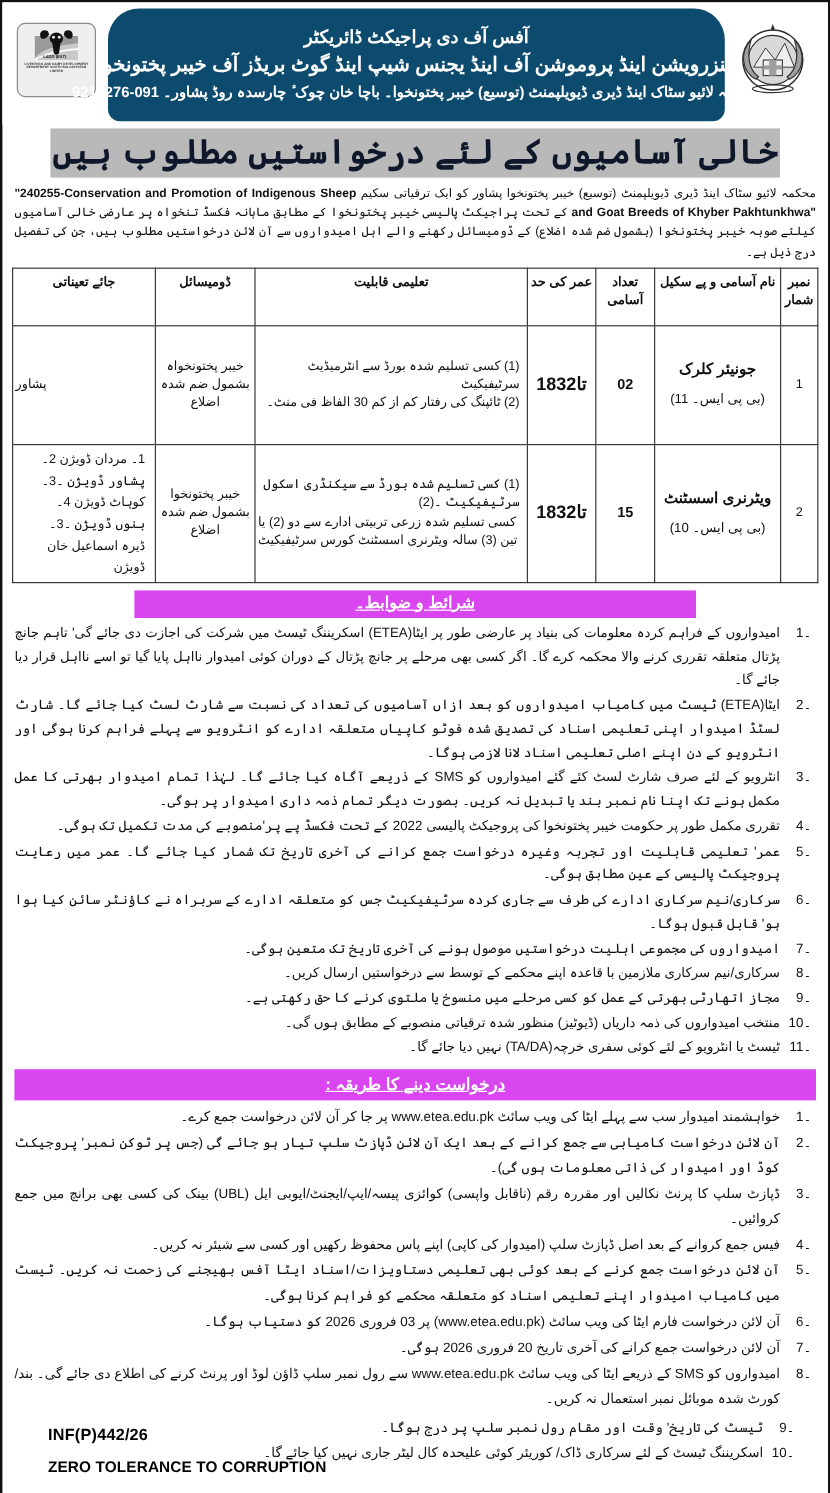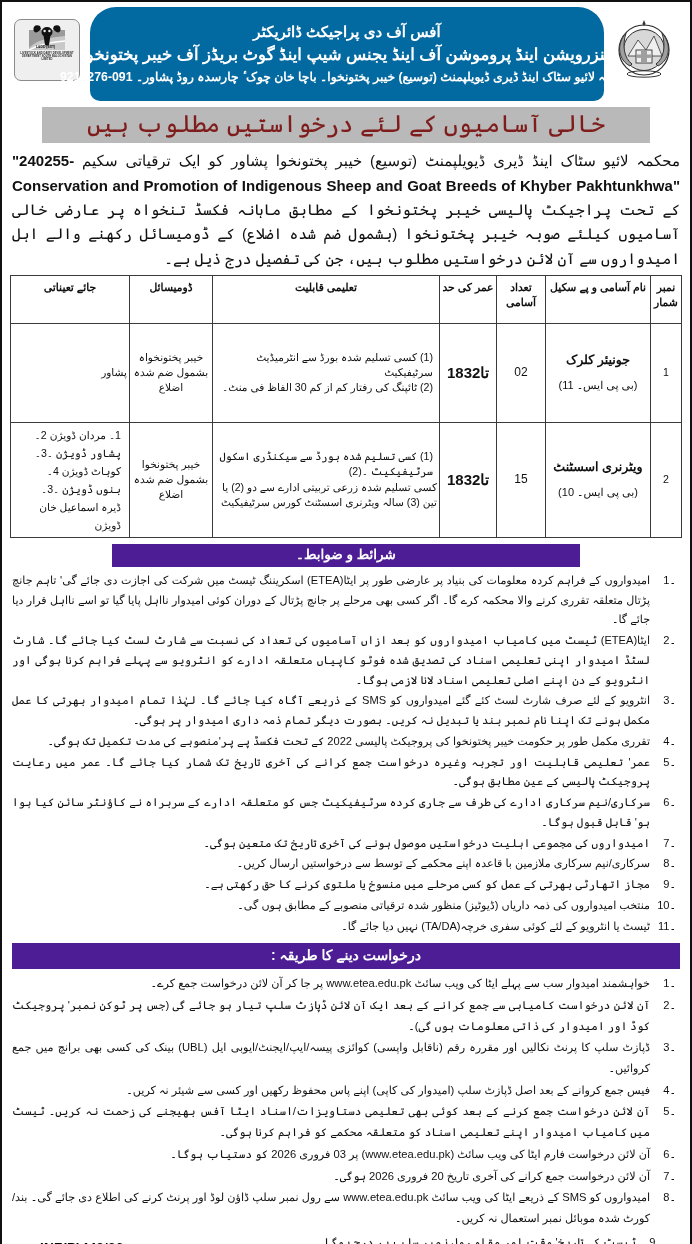--- a/index.html
+++ b/index.html
@@ -31,21 +31,21 @@
   .masthead{
     position:relative;
     height:102px;
     background:#fff;
     display:block;
     overflow:hidden;
   }
   .masthead-black{
     position:absolute;
     left:88px; right:86px; top:5px; bottom:3px;
-    background:#0369a1;
+    background:#0c4a6e;
     border-radius:26px 26px 10px 10px;
     color:#fff;
     display:flex;
     flex-direction:column;
     align-items:center;
     justify-content:center;
     padding:4px 8px 3px 8px;
     box-sizing:border-box;
   }
   .mh-line1{
@@ -109,32 +109,32 @@
 
   
   .headline-bar{
     margin:3px 40px 0 40px;
     background:#b9b9b9;
     text-align:center;
     padding:3px 0 5px 0;
   }
   .headline-bar .txt{
     direction:rtl;
-    font-size:24px;
-    font-weight:400;
+    font-size:28px;
+    font-weight:700;
     line-height:1.18;
-    color:#7f1d1d;
+    color:#0f172a;
     white-space:nowrap;
   }
 
   
   .intro{
     direction:rtl;
     text-align:justify;
-    font-size:15px;
+    font-size:10px;
     line-height:1.62;
     padding:6px 10px 4px 10px;
     color:#111;
   }
   .intro .en{ direction:ltr; unicode-bidi:embed; font-weight:700; }
 
   
   .tbl-wrap{ padding:0 8px 2px 8px; }
   table.jobs{
     width:100%;
@@ -161,38 +161,39 @@
   table.jobs tbody td{ height:92px; }
   .c-sr{ width:26px; }
   .c-post{ width:100px; }
   .c-num{ width:44px; }
   .c-age{ width:52px; }
   .c-qual{ width:222px; }
   .c-dom{ width:78px; }
   .c-place{ width:auto; }
   .post-name{ font-size:12.6px; font-weight:700; display:block; margin-bottom:9px;}
   .post-bps{ font-size:11px; display:block;}
-  .num-val{ font-size:12px; font-weight:400;}
+  .num-val{ font-size:12px; font-weight:700;}
   .age-val{ font-size:15px; font-weight:600; direction:ltr; unicode-bidi:embed;}
   .qual-line{ display:block; text-align:right; padding:0 4px; }
-  .qual-center{ display:block; text-align:right; }
+  .qual-center{ display:block; text-align:left; }
   .dom-line{ display:block;text-align:center; }
   .place-line{ display:block; text-align:right; padding:0 6px; line-height:1.7;}
 
   
   .sec-bar{
-    background:#4c1d95;
+    background:#d946ef;
     color:#fff;
     text-align:center;
     font-weight:700;
     direction:rtl;
     margin:4px 110px 2px 110px;
     padding:2px 0 3px 0;
     font-size:13.5px;
     line-height:1.35;
+    text-decoration:underline;
   }
   .sec-bar.wide{ margin:4px 10px 2px 10px; font-size:14px; padding:3px 0 4px 0;}
 
   
   ol.rules{
     direction:rtl;
     list-style:none;
     margin:0;
     padding:2px 14px 2px 10px;
     counter-reset:r;

